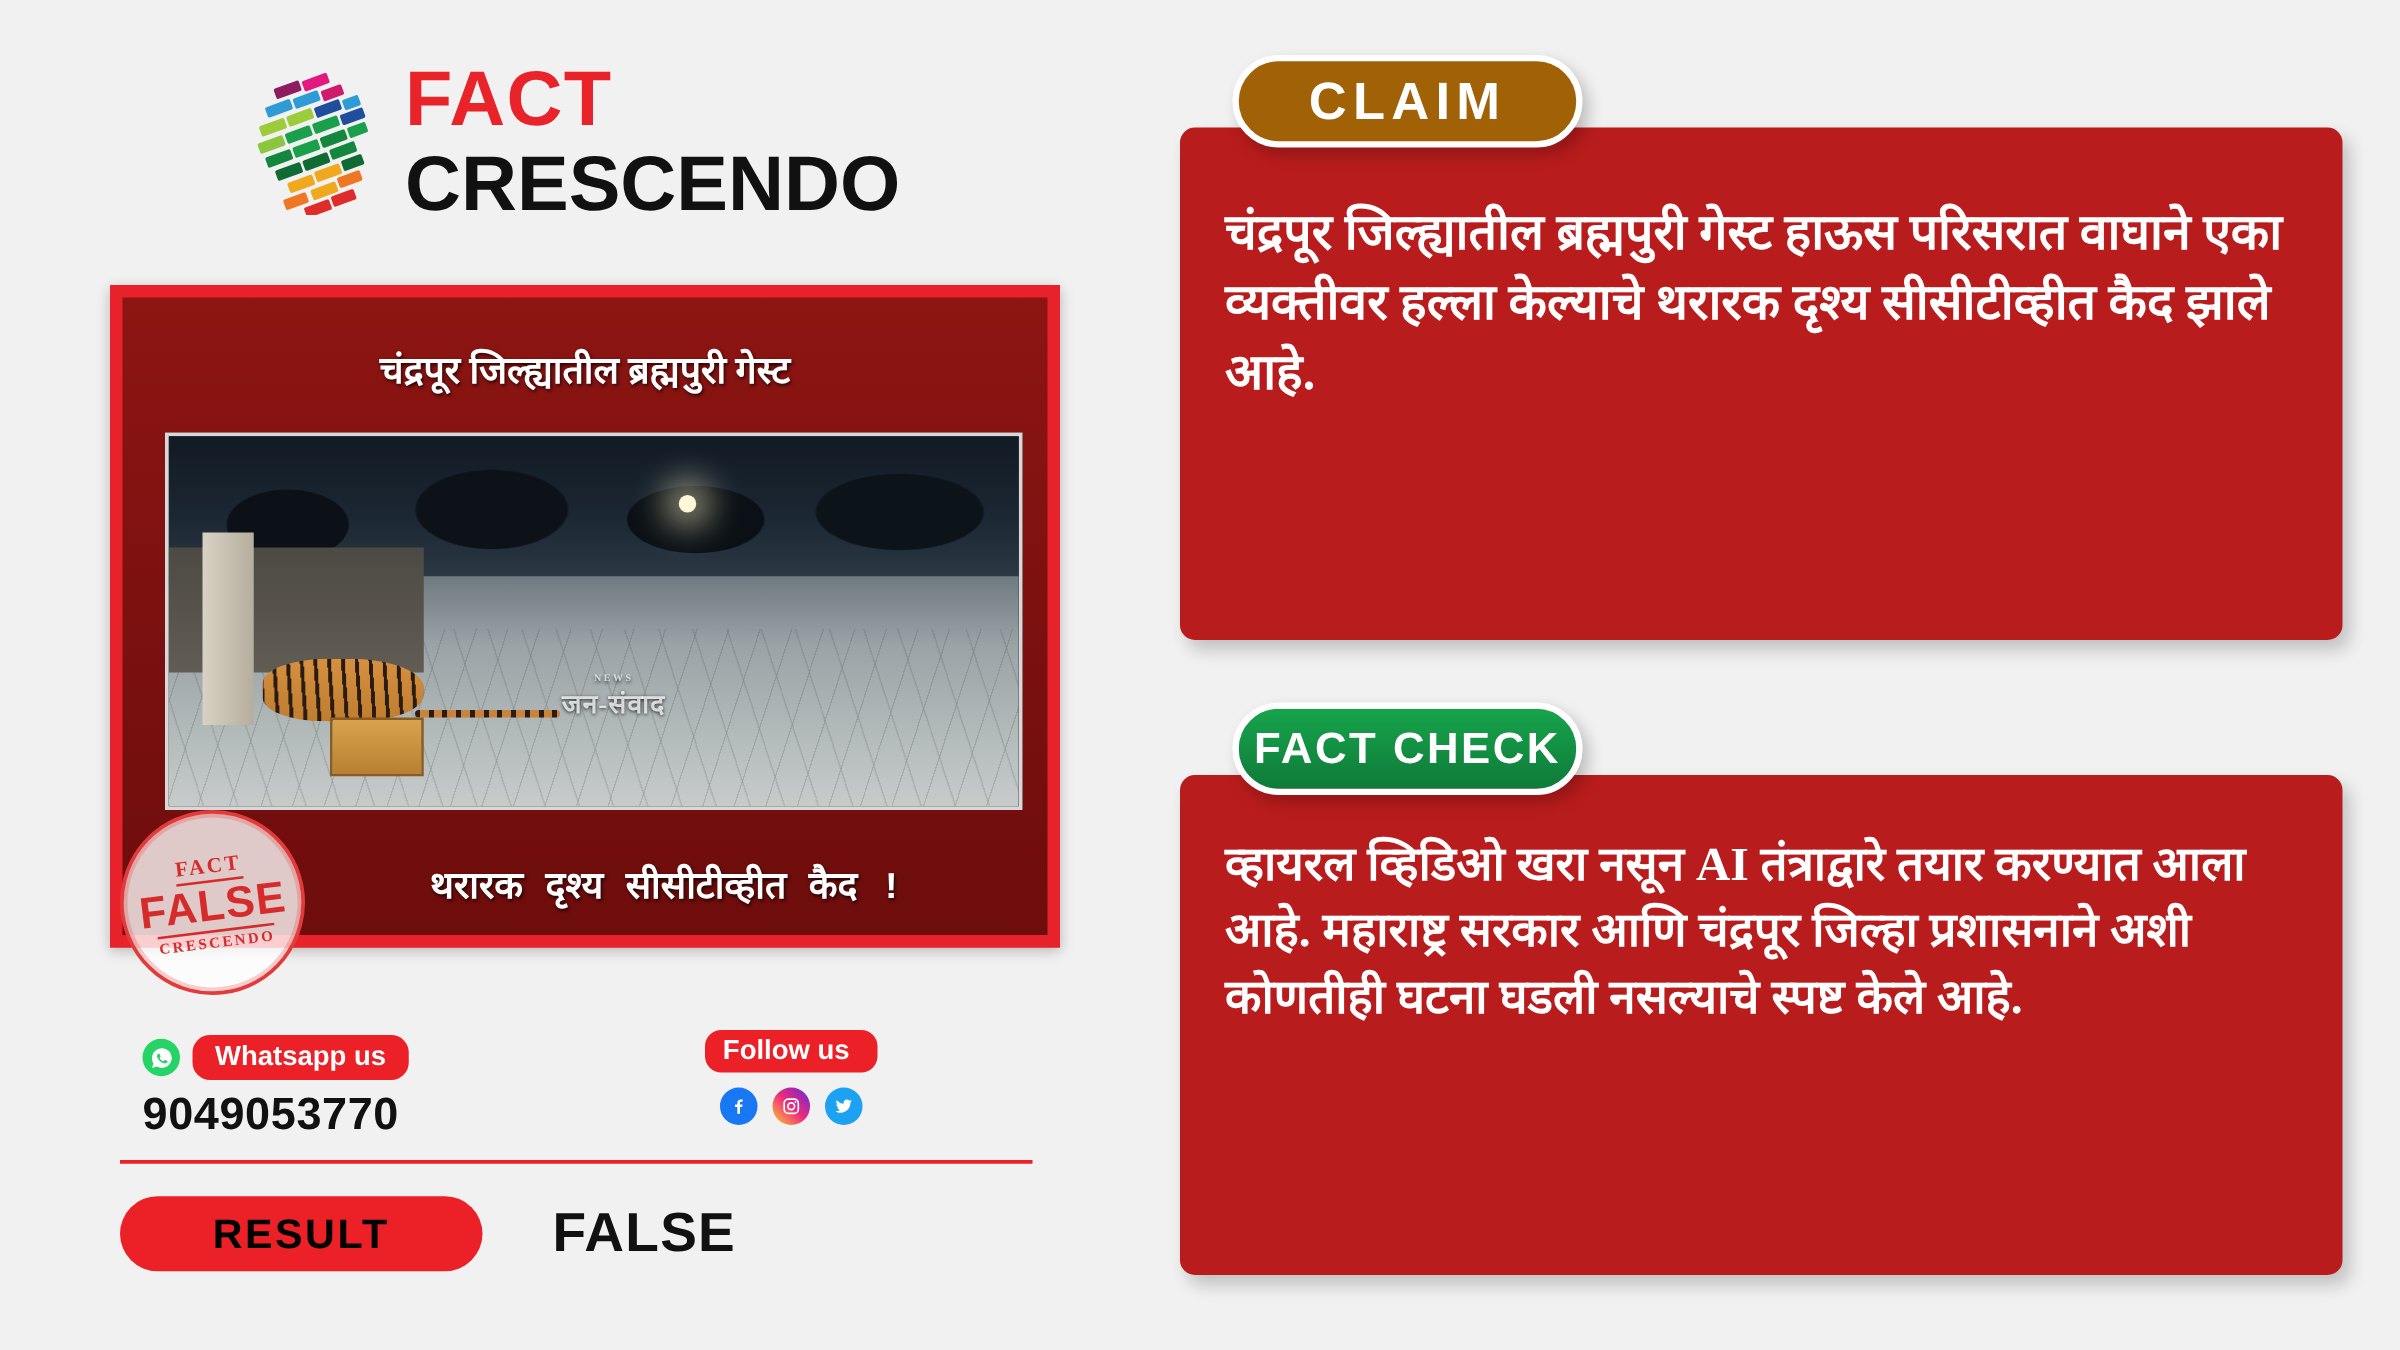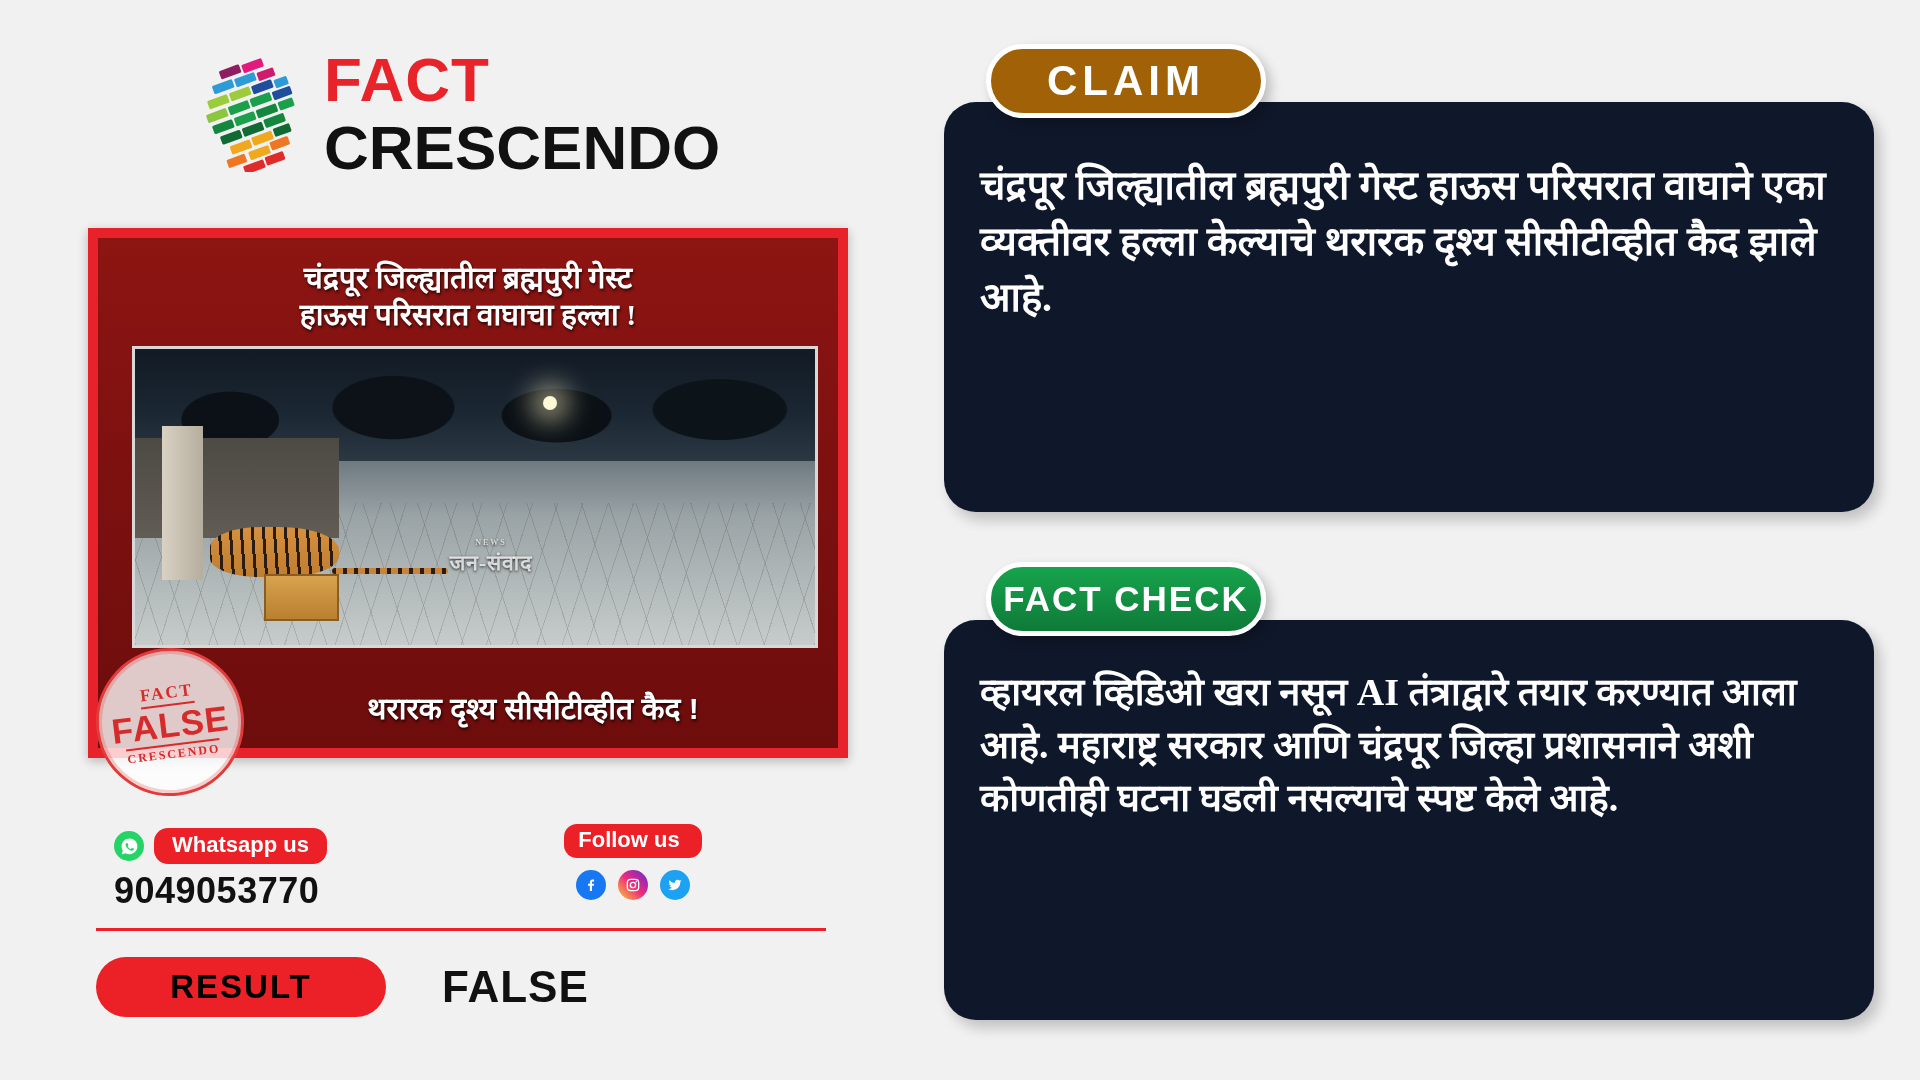--- a/index.html
+++ b/index.html
@@ -92,21 +92,21 @@
     font-family:"Liberation Serif", serif;font-weight:bold;
     font-size:21px;letter-spacing:1px;text-align:center;line-height:20px;
     text-shadow:0 1px 3px rgba(0,0,0,.8);
     margin-left:16px;
   }
   .scene-watermark .wm-small{font-size:8px;letter-spacing:2px;display:block;opacity:.85;}
   .thumb-footline{
     position:absolute;left:0;right:0;bottom:18px;height:46px;
     display:flex;align-items:center;justify-content:center;
     color:#ffffff;text-align:right;
-    font-family:Liberation Sans, sans-serif;
+    font-family:Liberation Mono, monospace;
     font-weight:bold;font-size:30px;
     text-shadow:1px 2px 3px rgba(0,0,0,.75);
     padding-left:130px;
   }
   
   .stamp{
     position:absolute;left:96px;top:648px;width:142px;height:142px;
     border-radius:50%;
     border:3px solid #e23b3b;
     background:rgba(255,255,255,.78);
@@ -152,21 +152,21 @@
     display:flex;align-items:center;justify-content:center;
     color:#000000;font-size:33px;font-weight:bold;letter-spacing:2px;
   }
   .result-value{margin-left:56px;font-size:44px;font-weight:bold;color:#111;letter-spacing:1px;}
 
   
   .right-col{position:absolute;left:930px;top:0;width:990px;height:1080px;}
 
   .info-card{
     position:absolute;left:14px;width:930px;
-    background:#0f172a;border-radius:32px;
+    background:#b91c1c;border-radius:12px;
     box-shadow:6px 8px 14px rgba(0,0,0,.20);
     box-sizing:border-box;
   }
   .card-claim{top:102px;height:410px;}
   .card-check{top:620px;height:400px;}
 
   .card-pill{
     position:absolute;height:74px;border-radius:37px;
     display:flex;align-items:center;justify-content:center;
     border:5px solid #ffffff;box-sizing:border-box;
@@ -235,21 +235,20 @@
         <div class="logo-fact">FACT</div>
         <div class="logo-crescendo">CRESCENDO</div>
       </div>
     </div>
 
     <div class="thumb-card">
       <div class="thumb-inner">
 
         <div class="thumb-headline">
           <span>चंद्रपूर जिल्ह्यातील ब्रह्मपुरी गेस्ट</span>
-          <span>हाऊस परिसरात वाघाचा हल्ला !</span>
         </div>
 
         <div class="thumb-video">
           <div class="scene-sky"></div>
           <div class="scene-trees"></div>
           <div class="scene-light"></div>
           <div class="scene-ground"></div>
           <div class="scene-paving"></div>
           <div class="scene-wall"></div>
           <div class="scene-pillar"></div>

